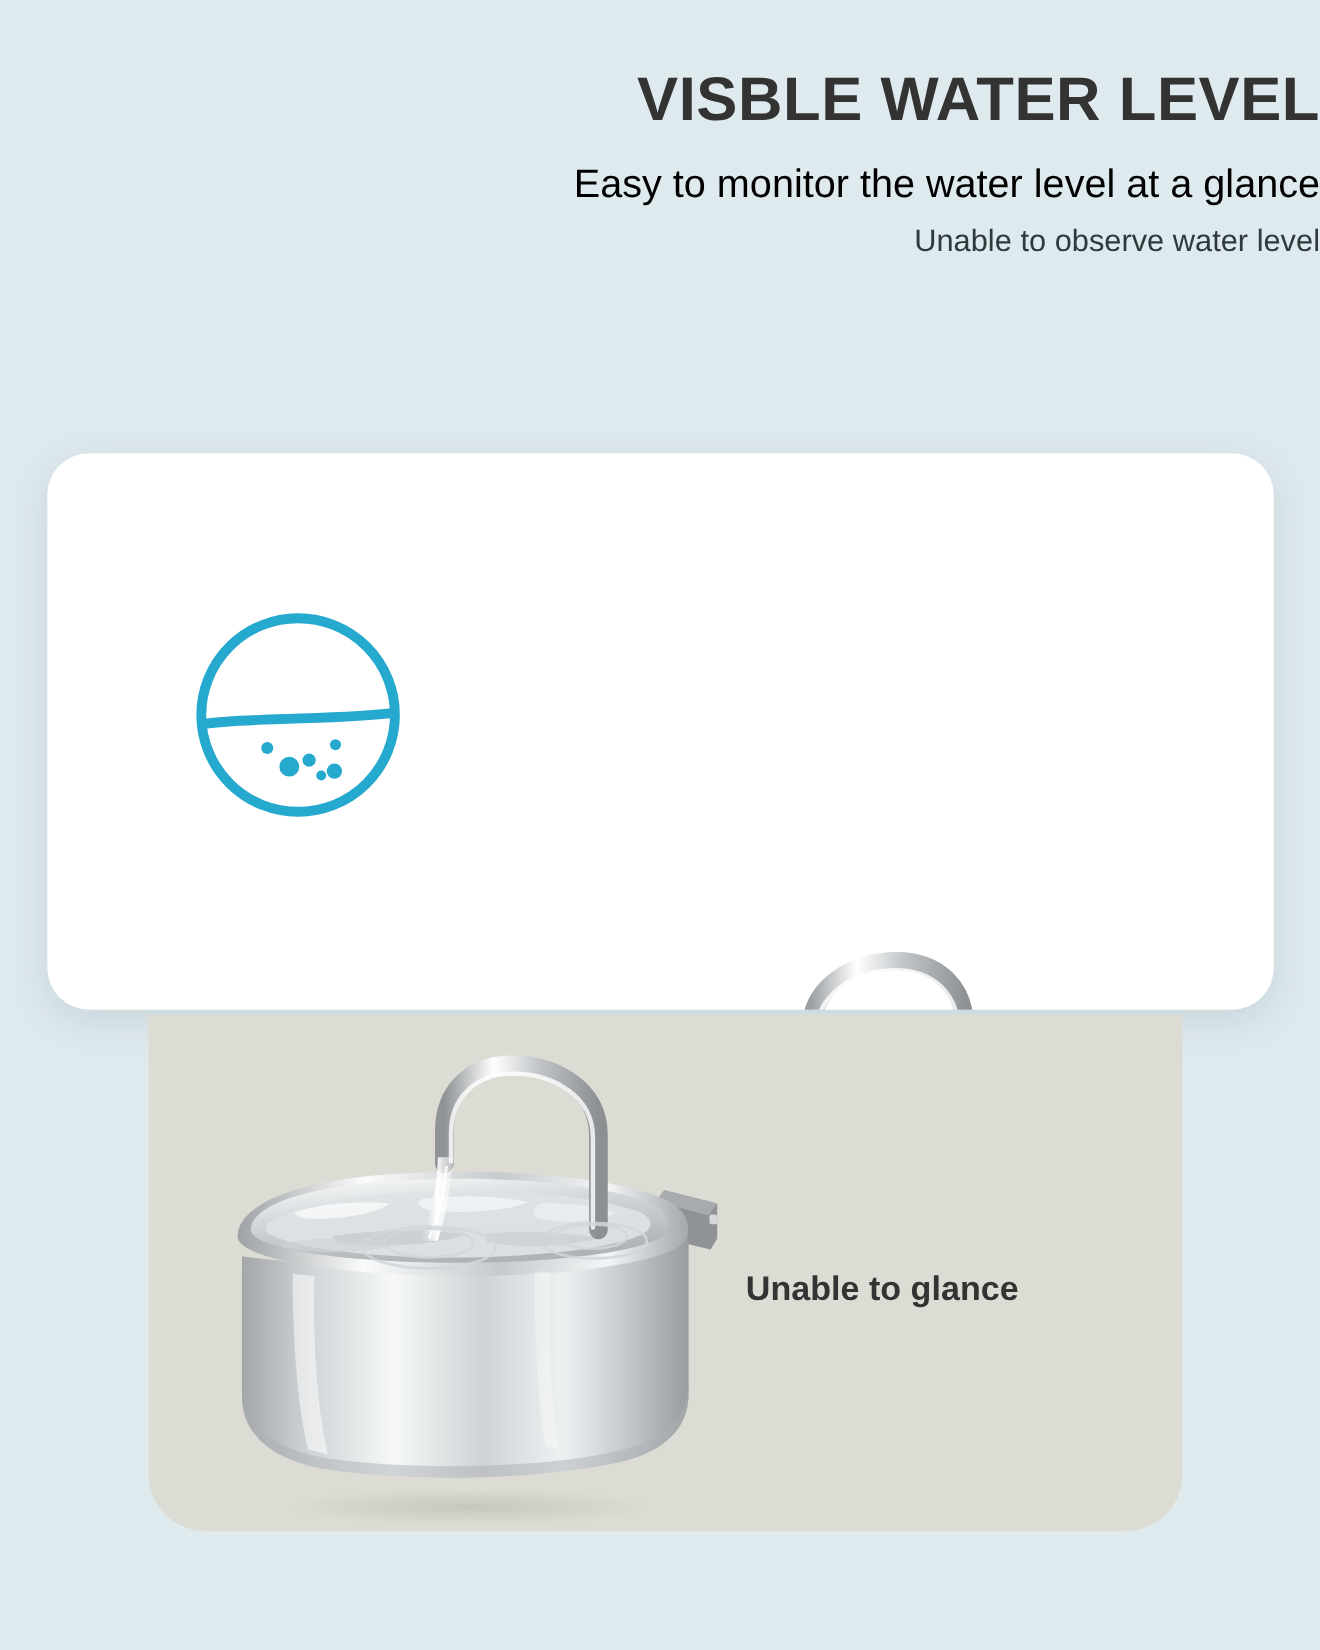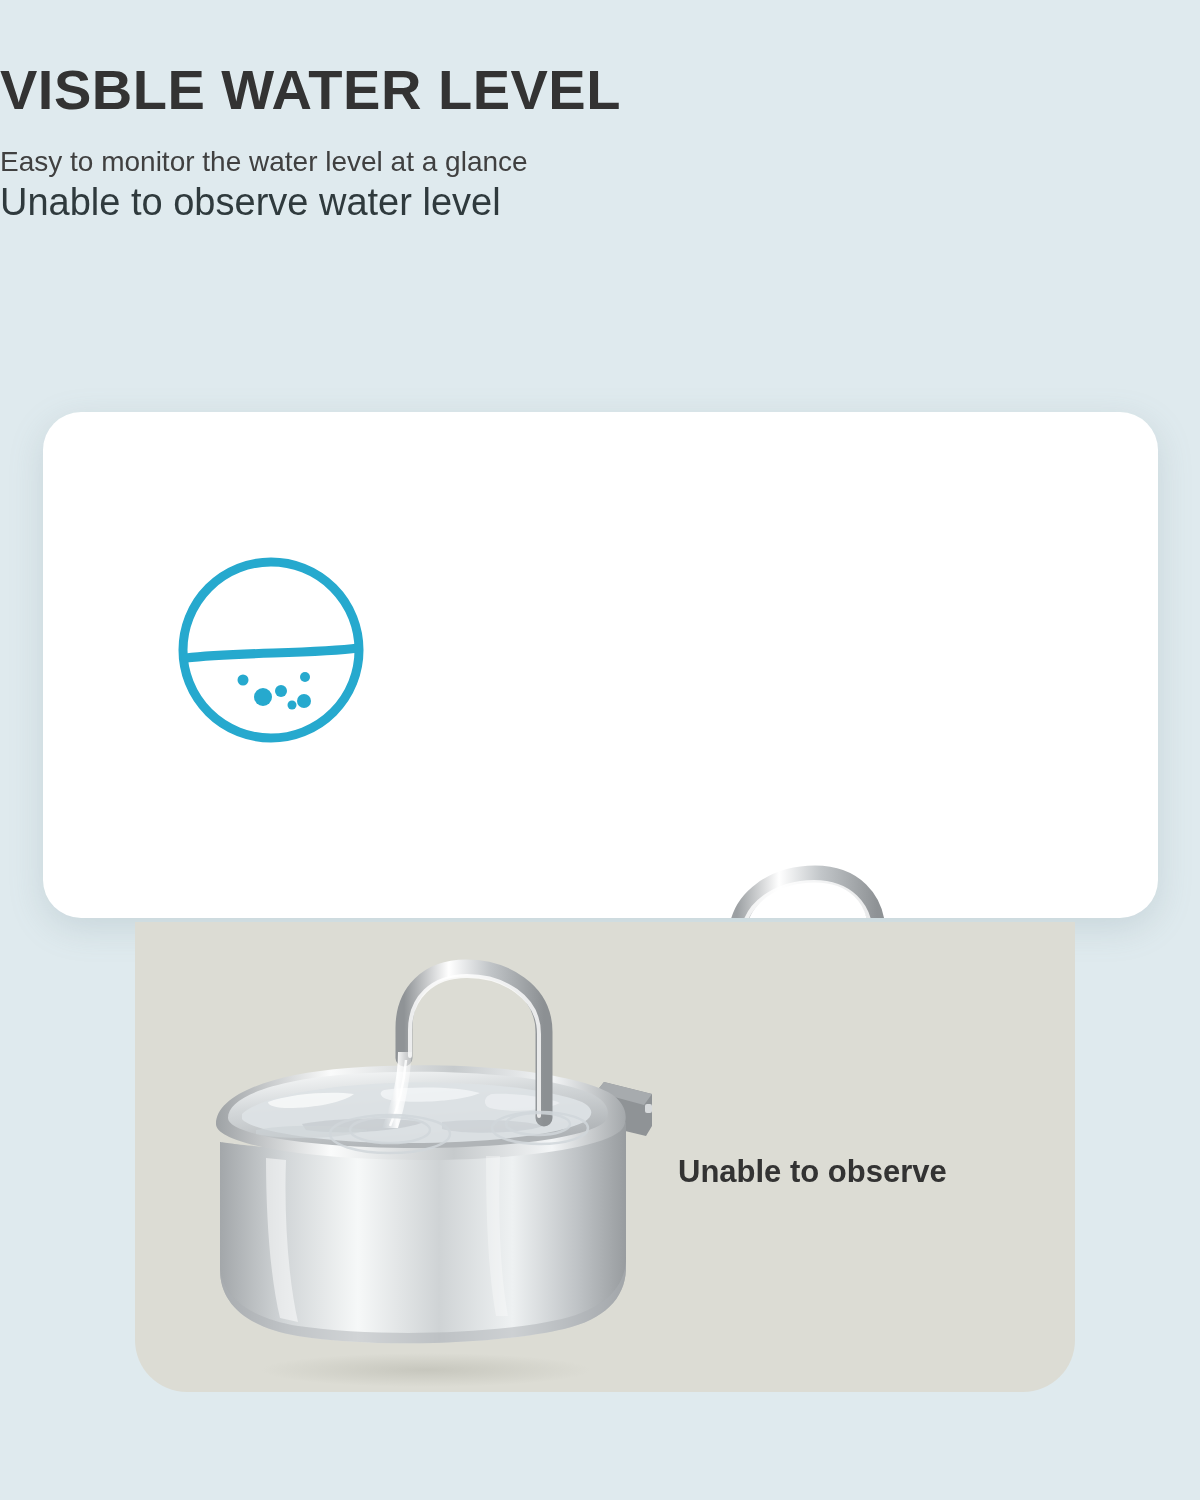--- a/index.html
+++ b/index.html
@@ -5,27 +5,27 @@
   * { margin:0; padding:0; box-sizing:border-box; }
   html,body { width:1200px; height:1500px; }
   body {
     background:#dfeaee;
     font-family:"Liberation Sans", sans-serif;
     position:relative;
     overflow:hidden;
   }
 
   
-  .header { position:absolute; left:0; top:0; width:1200px; text-align:left; }
+  .header { position:absolute; left:0; top:0; width:1200px; text-align:right; }
   .title {
     font-size:56px; font-weight:bold; color:#333333;
     letter-spacing:0.5px; line-height:1.0; margin-top:62px;
   }
-  .sub1 { font-size:28px; color:#404040; margin-top:28px; line-height:1.15; font-weight:400;}
-  .sub2 { font-size:38px; color:#2f3a3d; margin-top:3px; line-height:1.15; font-weight:400;}
+  .sub1 { font-size:36px; color:#000000; margin-top:28px; line-height:1.15; font-weight:400;}
+  .sub2 { font-size:28px; color:#2f3a3d; margin-top:16px; line-height:1.15; font-weight:400;}
 
   
   .white-card {
     position:absolute; left:43px; top:412px; width:1115px; height:506px;
     background:#ffffff; border-radius:38px;
     box-shadow:0 10px 34px rgba(120,140,150,0.22);
     overflow:hidden;
   }
 
   
@@ -293,14 +293,14 @@
     <ellipse cx="204" cy="182" rx="60" ry="19"></ellipse>
     <ellipse cx="352" cy="172" rx="32" ry="11"></ellipse>
     <ellipse cx="354" cy="176" rx="48" ry="16"></ellipse>
   </g>
 
   <path d="M 80 206 C 80 264, 84 324, 94 366 L 112 370 C 102 326, 98 262, 100 208 Z" fill="#ffffff" opacity="0.5"></path>
   <path d="M 300 204 C 300 262, 302 320, 310 364 L 322 364 C 314 320, 312 262, 314 204 Z" fill="#ffffff" opacity="0.32"></path>
 </svg>
 
 <div class="caption">
-  <div>Unable to observe</div>
+  <div>Unable to glance</div>
 </div>
 
 </body></html>

